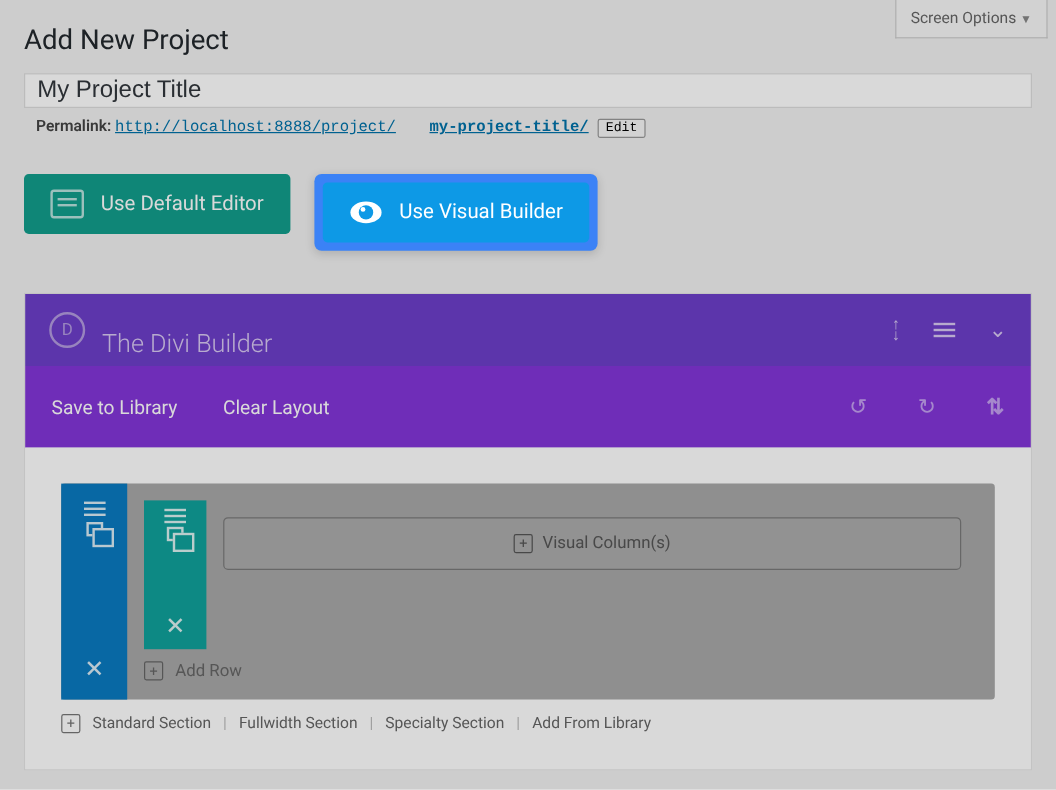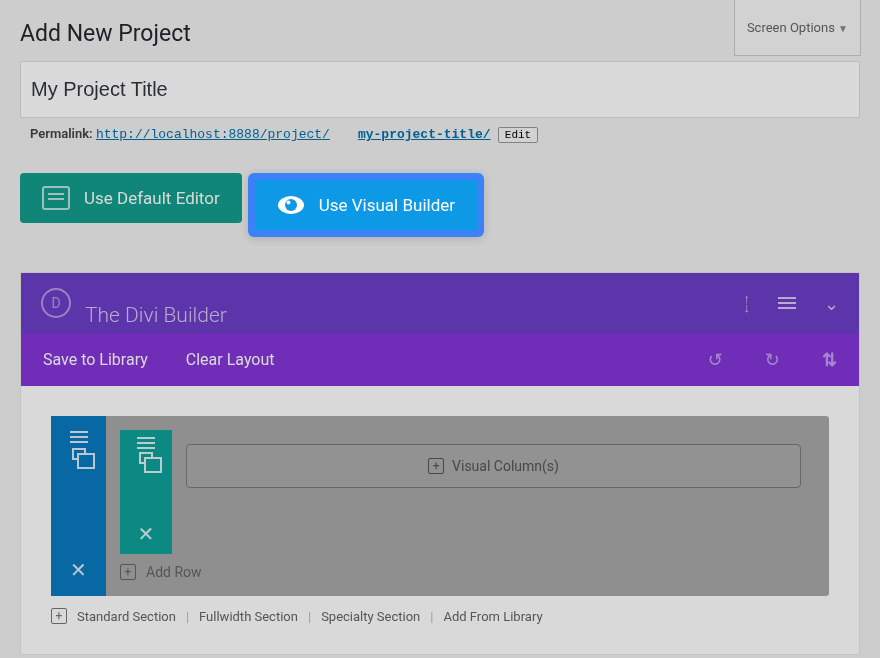--- a/index.html
+++ b/index.html
@@ -14,25 +14,25 @@
     .overlay {
       position: absolute;
       inset: 0;
       background: rgba(0,0,0,0.15);
       pointer-events: none;
       z-index: 5;
     }
     .screen-options {
       position: absolute;
       top: 0;
-      right: 19px;
+      right: 7px;
       border: 1px solid #ccc;
       border-top: none;
       background: #f7f7f7;
-      padding: 20px 12px;
+      padding: 8px 12px;
       font-size: 13px;
       color: #666;
       cursor: pointer;
     }
     .screen-options::after {
       content: " ▼";
       font-size: 10px;
       color: #888;
     }
     .page {
@@ -42,21 +42,21 @@
       font-size: 23px;
       font-weight: 400;
       color: #23282d;
       margin-bottom: 14px;
     }
     .title-input {
       width: 100%;
       border: 1px solid #ddd;
       background: #fff;
       font-size: 20px;
-      padding: 16px 10px;
+      padding: 2px 10px;
       color: #32373c;
       font-weight: 400;
       margin-bottom: 8px;
     }
     .permalink {
       font-size: 13px;
       color: #444;
       margin-bottom: 20px;
       padding-left: 10px;
     }
@@ -69,21 +69,21 @@
       font-size: 11px;
       padding: 1px 6px;
       border-radius: 2px;
       margin-left: 4px;
       font-family: "Courier New", monospace;
       cursor: pointer;
     }
     .button-row {
       margin-top: 30px;
       display: flex;
-      gap: 6px;
+      gap: 20px;
     }
     .big-btn {
       display: flex;
       align-items: center;
       height: 50px;
       padding: 0 22px;
       border-radius: 4px;
       color: #fff;
       font-size: 17px;
       cursor: pointer;
@@ -162,21 +162,21 @@
     }
     .divi-header-right {
       margin-left: auto;
       display: flex;
       gap: 28px;
       align-items: center;
     }
     .divi-header-icon { cursor: pointer; color: #d8c9f2; }
     .divi-subheader {
       background: #8336d9;
-      height: 53px;
+      height: 68px;
       display: flex;
       align-items: center;
       padding: 0 22px;
       color: #fff;
       font-size: 16px;
       gap: 38px;
     }
     .divi-subheader span { cursor: pointer; }
     .divi-subheader-right {
       margin-left: auto;

